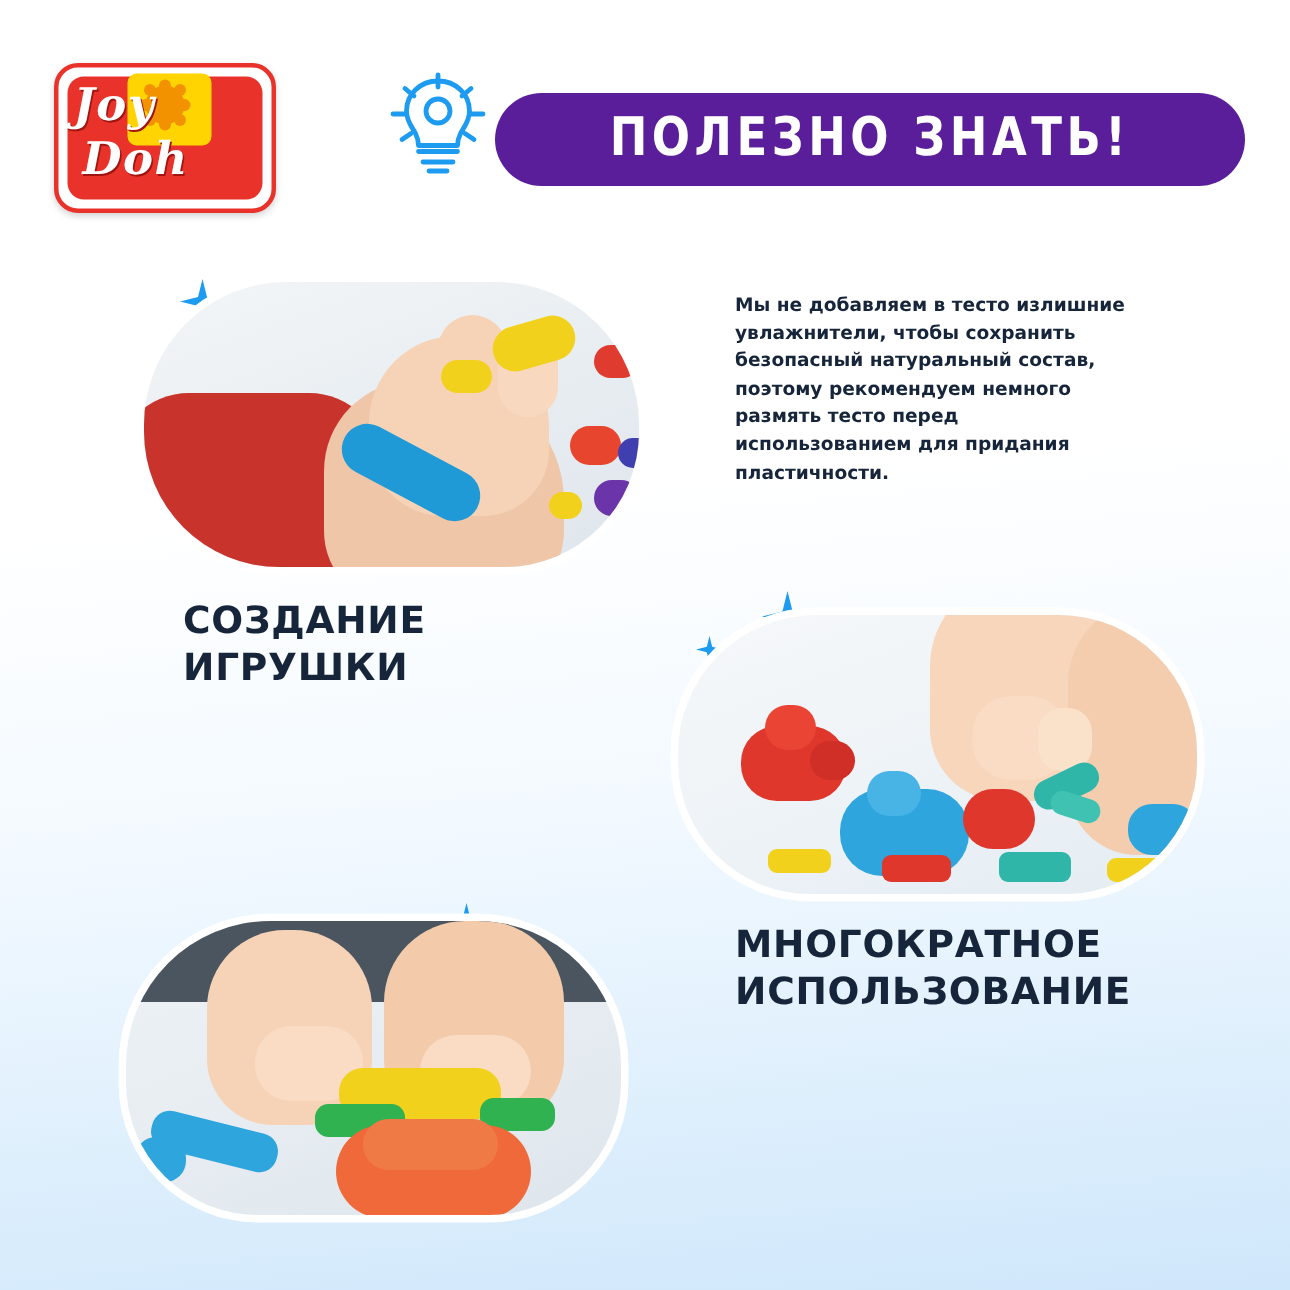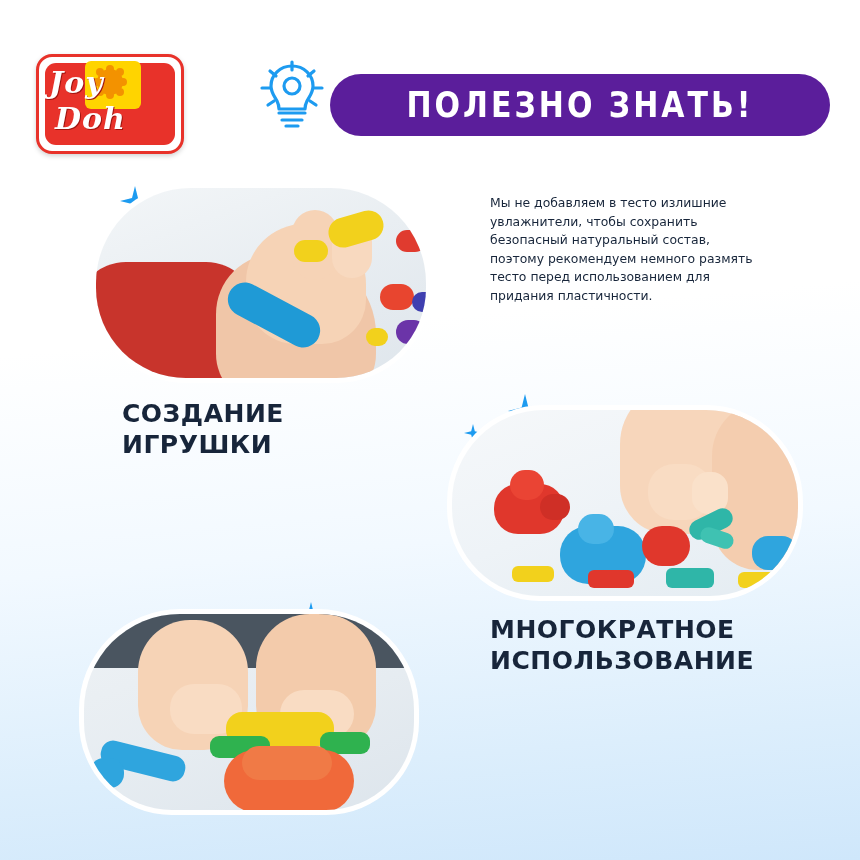--- a/index.html
+++ b/index.html
@@ -9,21 +9,21 @@
     overflow: hidden;
   }
   body {
     position: relative;
     background: linear-gradient(175deg, #ffffff 0%, #ffffff 38%, #f2f9ff 62%, #dceefc 85%, #cfe7fb 100%);
   }
 
   
   .header {
     position: absolute;
-    top: 12px; left: 0;
+    top: 0; left: 0;
     width: 860px; height: 160px;
   }
   .logo {
     position: absolute;
     left: 36px; top: 42px;
     width: 148px; height: 100px;
     background: #ffffff;
     border: 3px solid #e8322a;
     border-radius: 16px;
     box-shadow: 0 2px 5px rgba(0,0,0,.18);
@@ -138,21 +138,21 @@
   .title {
     font-family: "DejaVu Sans", sans-serif;
     font-weight: bold;
     font-size: 25px;
     line-height: 31px;
     color: #17253a;
     letter-spacing: .5px;
   }
   .body {
     font-family: "DejaVu Sans", sans-serif;
-    font-weight: normal;
+    font-weight: bold;
     font-size: 12.4px;
     line-height: 18.6px;
     color: #17253a;
   }
   .block { position: absolute; }
   .block .body { margin-top: 12px; }
 </style>
 </head>
 <body>
 

